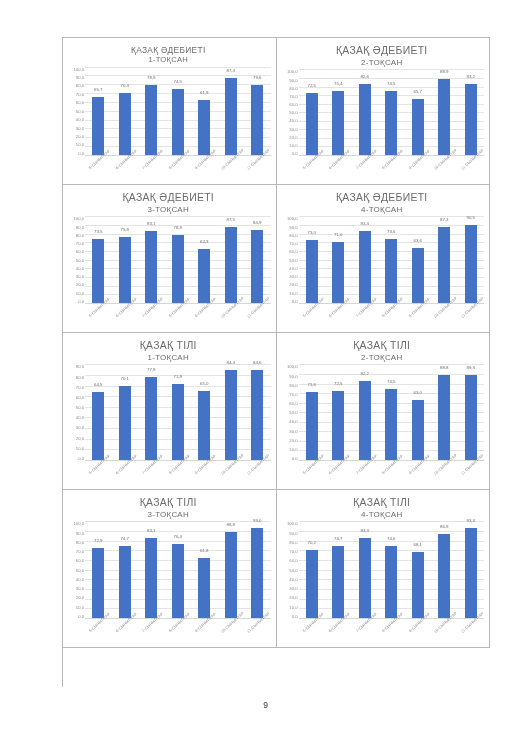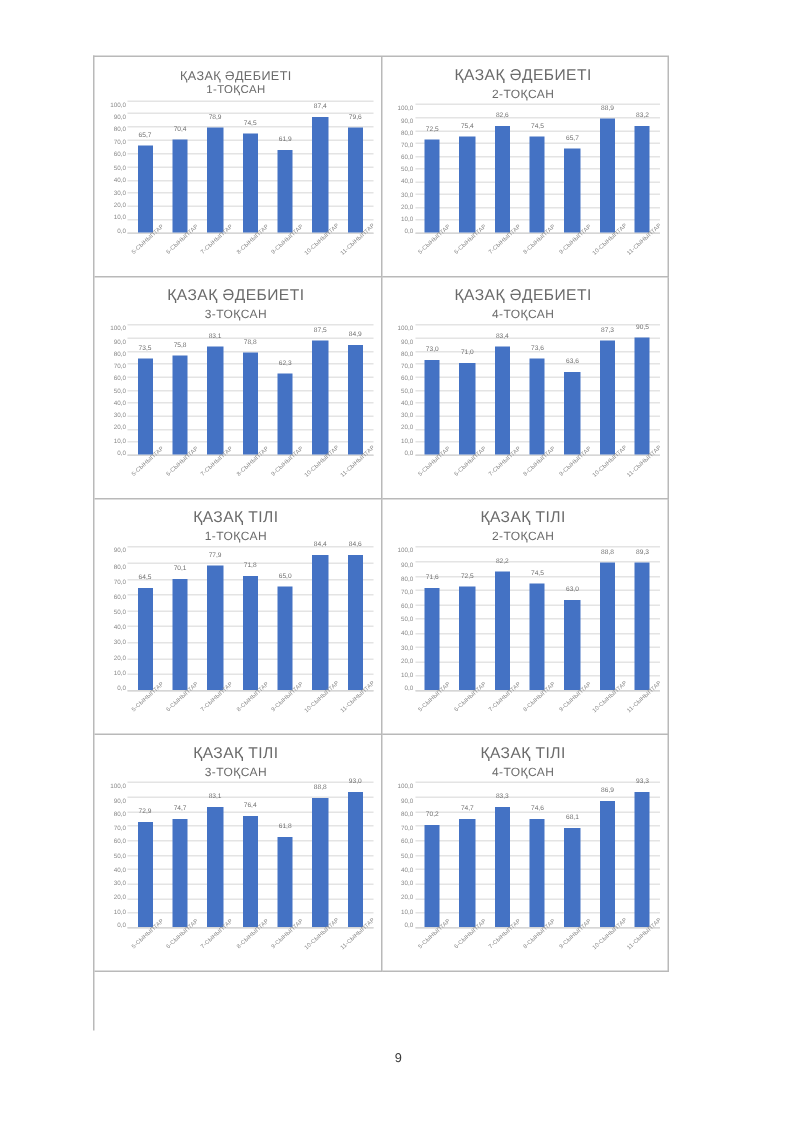--- a/index.html
+++ b/index.html
@@ -10,21 +10,21 @@
     overflow:hidden;
   }
   .page{
     position:absolute;left:0;top:0;
     width:531px;height:750px;
     background:#ffffff;
   }
   .grid{
     position:absolute;
     left:62px;top:37px;
-    width:384px;height:650px;
+    width:428px;height:650px;
     display:grid;
     grid-template-columns:1fr 1fr;
     grid-template-rows:147px 148px 157px 158px;
     border-top:1px solid #b9b9b9;
     border-left:1px solid #b9b9b9;
     box-sizing:border-box;
   }
   .cell{
     border-right:1px solid #b9b9b9;
     border-bottom:1px solid #b9b9b9;

